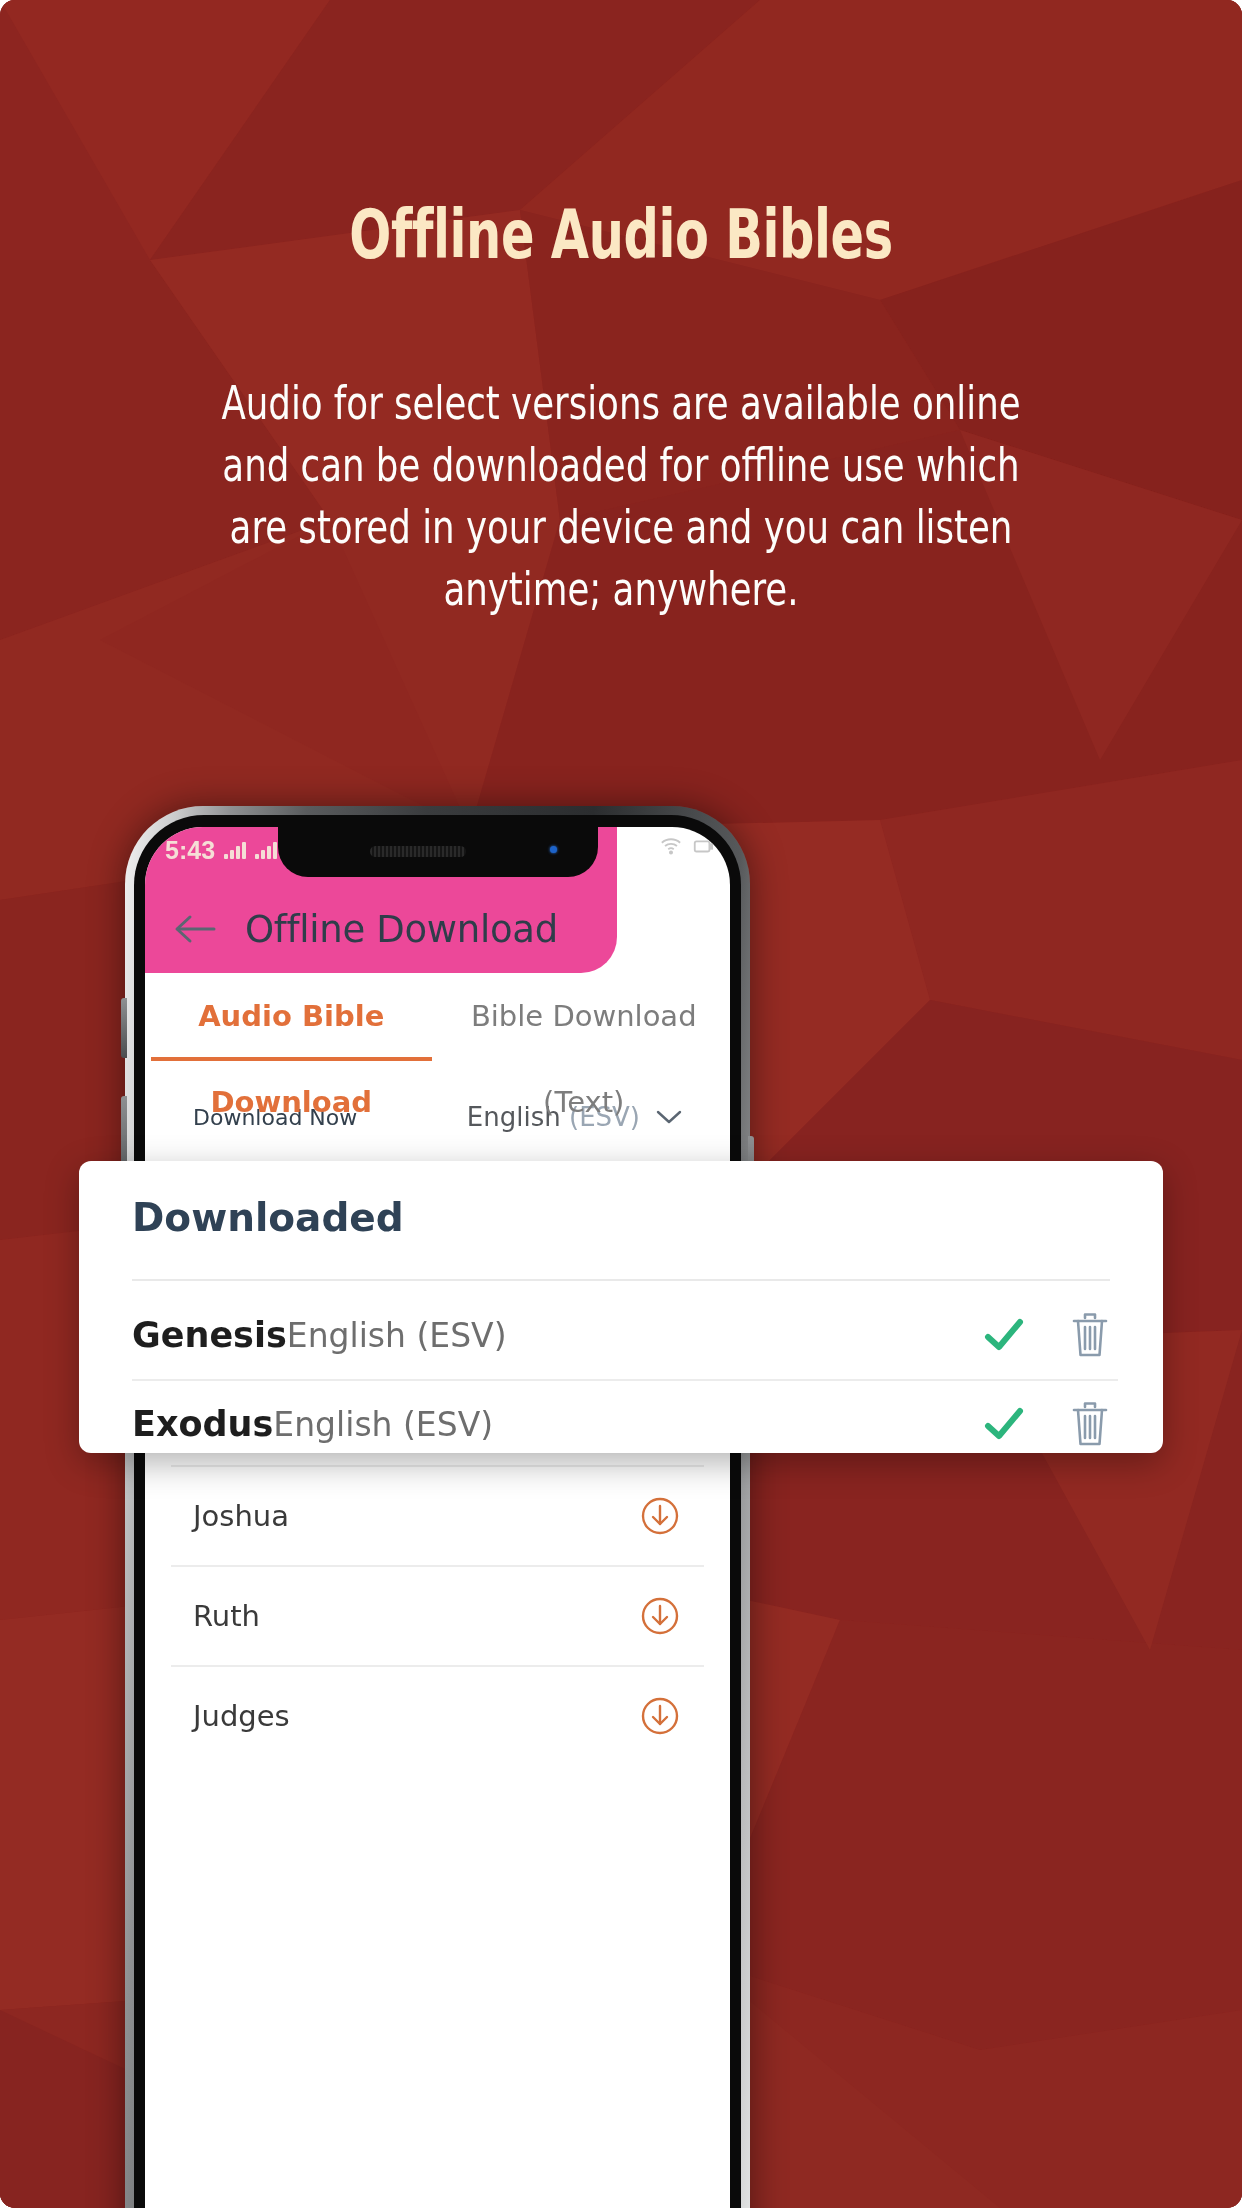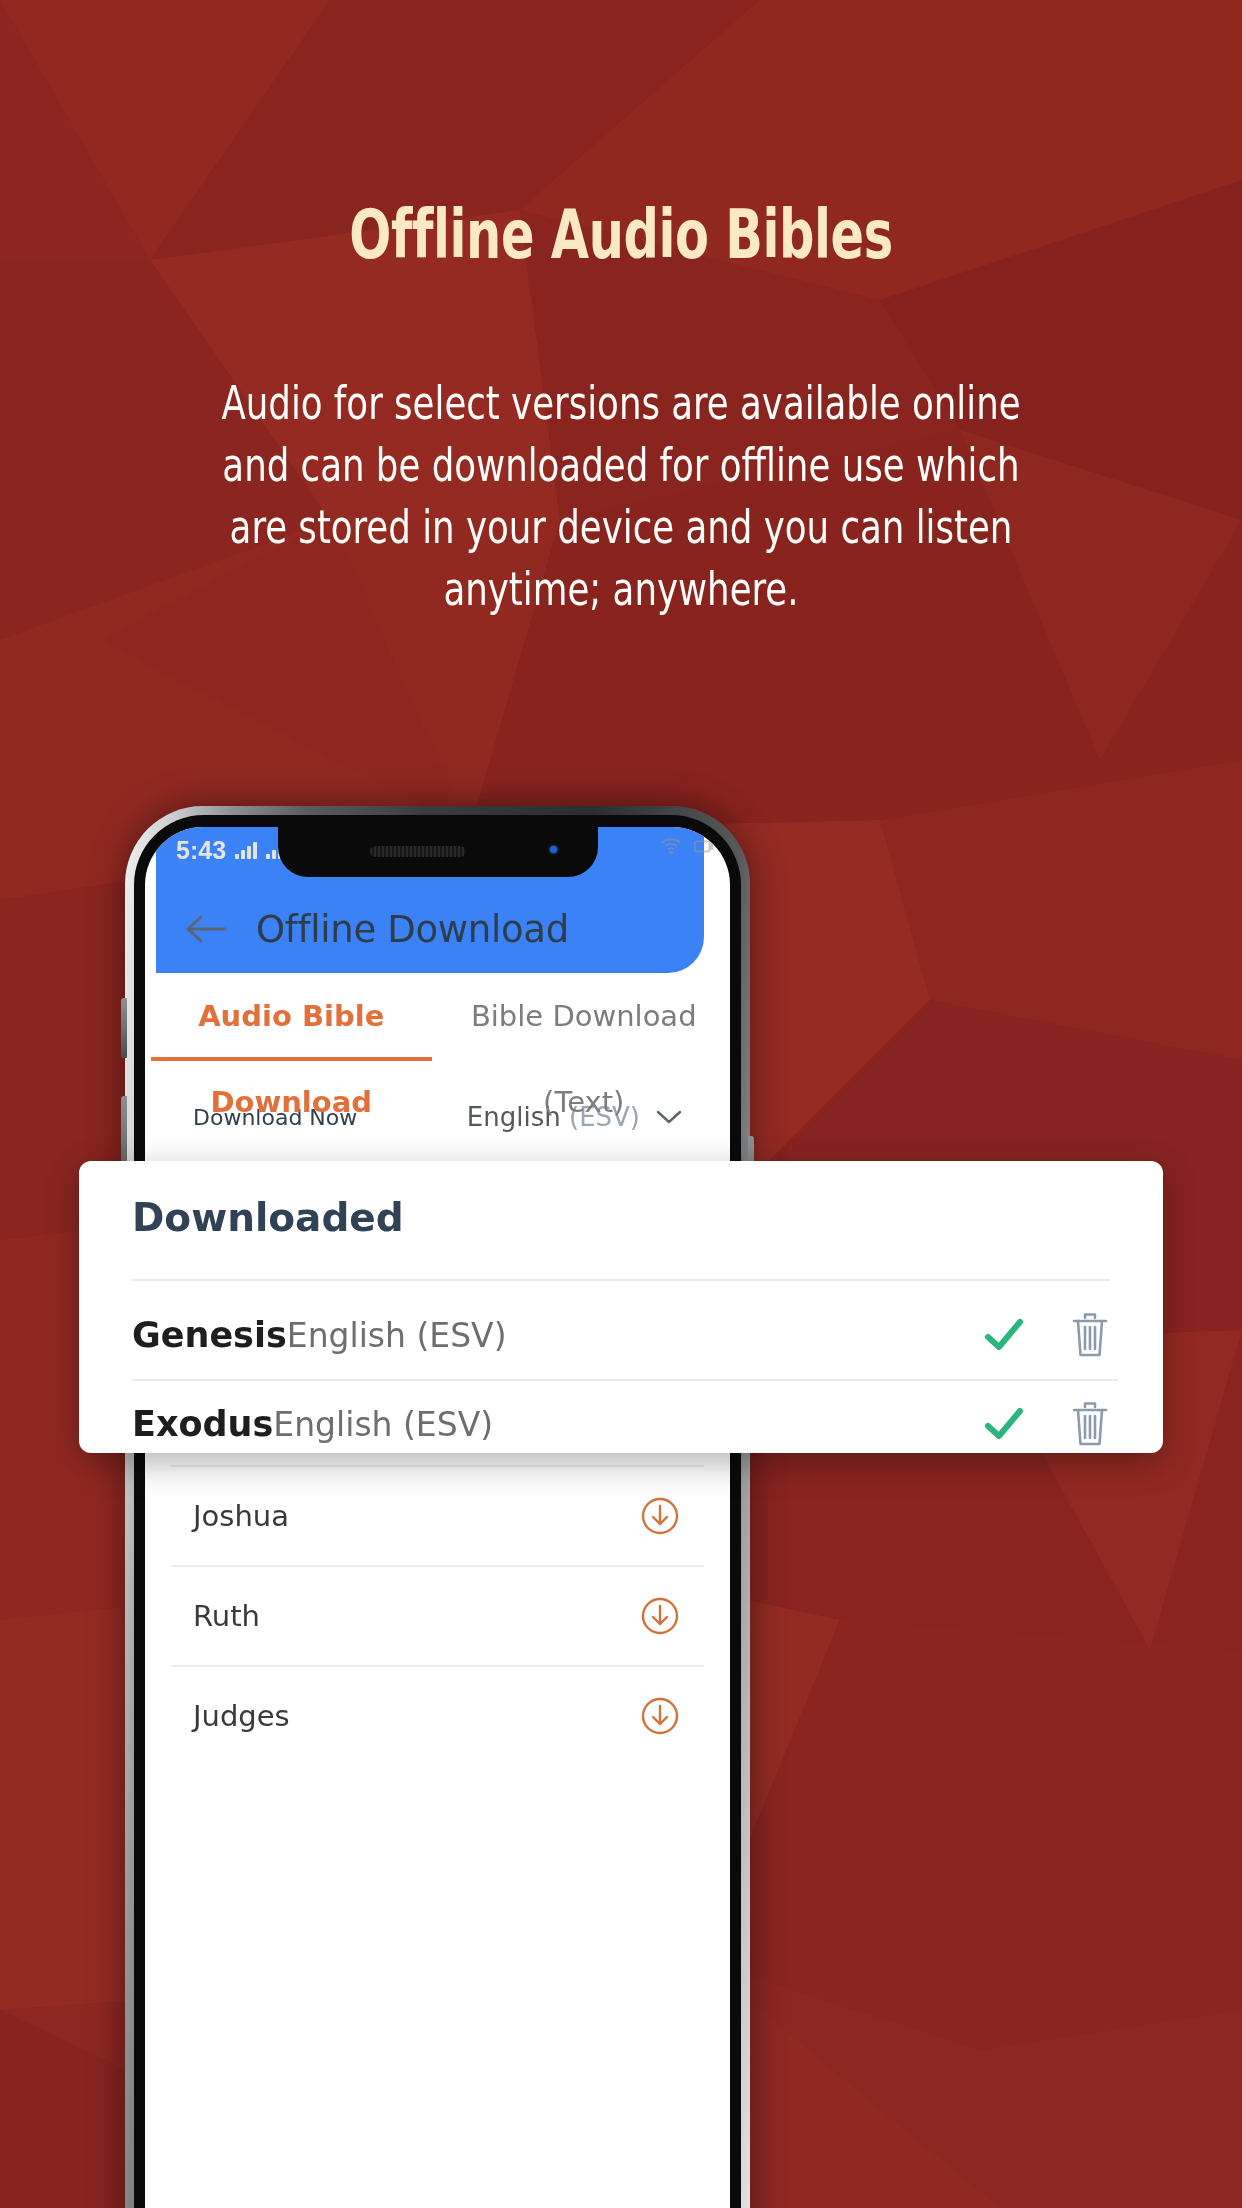--- a/index.html
+++ b/index.html
@@ -9,20 +9,21 @@
     overflow: hidden;
     font-family: "Liberation Sans", sans-serif;
   }
 
   #stage {
     position: relative;
     width: 1242px;
     height: 2208px;
     background: #8d2520;
     overflow: hidden;
+    border-radius: 15px;
   }
 
   
   #poly-bg {
     position: absolute;
     inset: 0;
     width: 1242px;
     height: 2208px;
   }
 
@@ -135,24 +136,24 @@
     content:"";
     position:absolute; left:5px; top:4px;
     width:7px; height:7px; border-radius:50%;
     background:#1d63c9;
     box-shadow: 0 0 3px #2f7ae5;
   }
 
   
   .app-header {
     position: absolute;
-    left: 11px; top: 0;
-    width: 548px;
+    left: 0; top: 0;
+    width: 472px;
     height: 146px;
-    background: #3b82f6;
+    background: #ec4899;
     border-radius: 0 0 36px 0;
     z-index: 20;
   }
   .status-bar {
     position: absolute;
     left: 20px; top: 6px;
     height: 34px;
     display: flex;
     align-items: center;
     gap: 9px;

